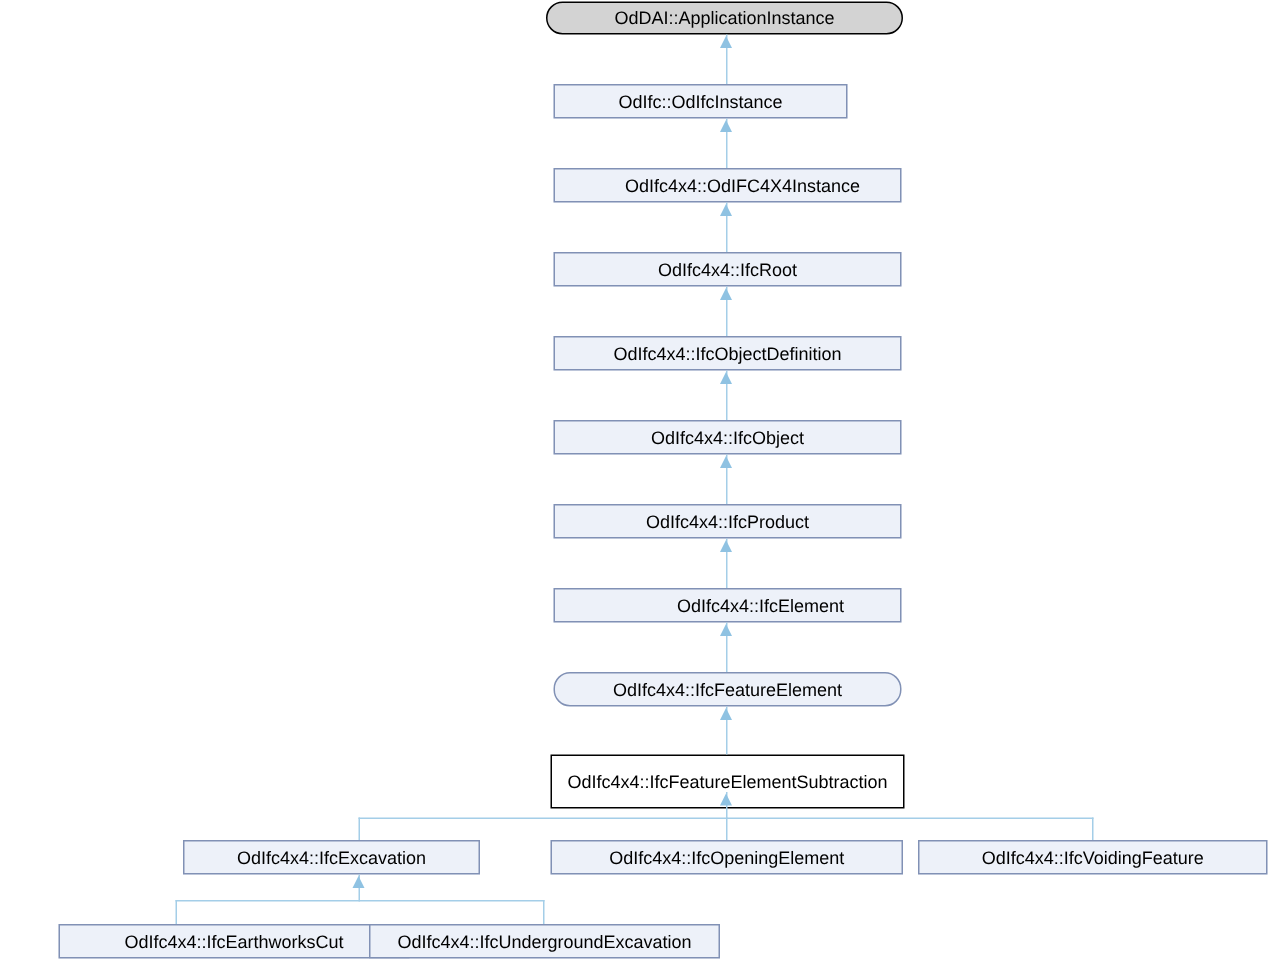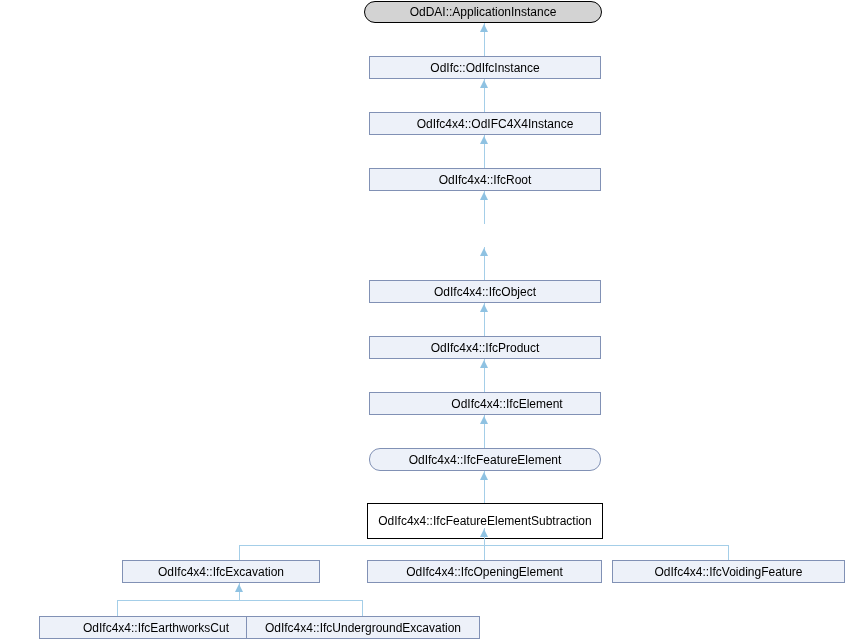--- a/index.html
+++ b/index.html
@@ -47,26 +47,27 @@
     border-bottom: 8px solid var(--arrow-color, #8FC2E2);
   }
 </style>
 </head>
 <body>
 
 <div class="canvas">
 
   <div class="node node--external" style="left:364px; top:1px; width:238px; height:22px;border-radius:11px;">OdDAI::ApplicationInstance</div>
 
-  <div class="node" style="left:369px; top:56px; width:232px; height:23px;">OdIfc::OdIfcInstance</div>
+  <div class="node" style="left:369px; top:56px; width:196px; height:23px;">OdIfc::OdIfcInstance</div>
 
   <div class="node" style="left:369px; top:112px; width:232px; height:23px;padding-left:20px;">OdIfc4x4::OdIFC4X4Instance</div>
 
   <div class="node" style="left:369px; top:168px; width:232px; height:23px;">OdIfc4x4::IfcRoot</div>
 
+  <div class="node" style="left:369px; top:224px; width:232px; height:23px;">OdIfc4x4::IfcObjectDefinition</div>
 
   <div class="node" style="left:369px; top:280px; width:232px; height:23px;">OdIfc4x4::IfcObject</div>
 
   <div class="node" style="left:369px; top:336px; width:232px; height:23px;">OdIfc4x4::IfcProduct</div>
 
   <div class="node" style="left:369px; top:392px; width:232px; height:23px;padding-left:44px;">OdIfc4x4::IfcElement</div>
 
   <div class="node" style="left:369px; top:448px; width:232px; height:23px;border-radius:11px;">OdIfc4x4::IfcFeatureElement</div>
 
   <div class="node node--current" style="left:367px; top:503px; width:236px; height:36px;">OdIfc4x4::IfcFeatureElementSubtraction</div>

